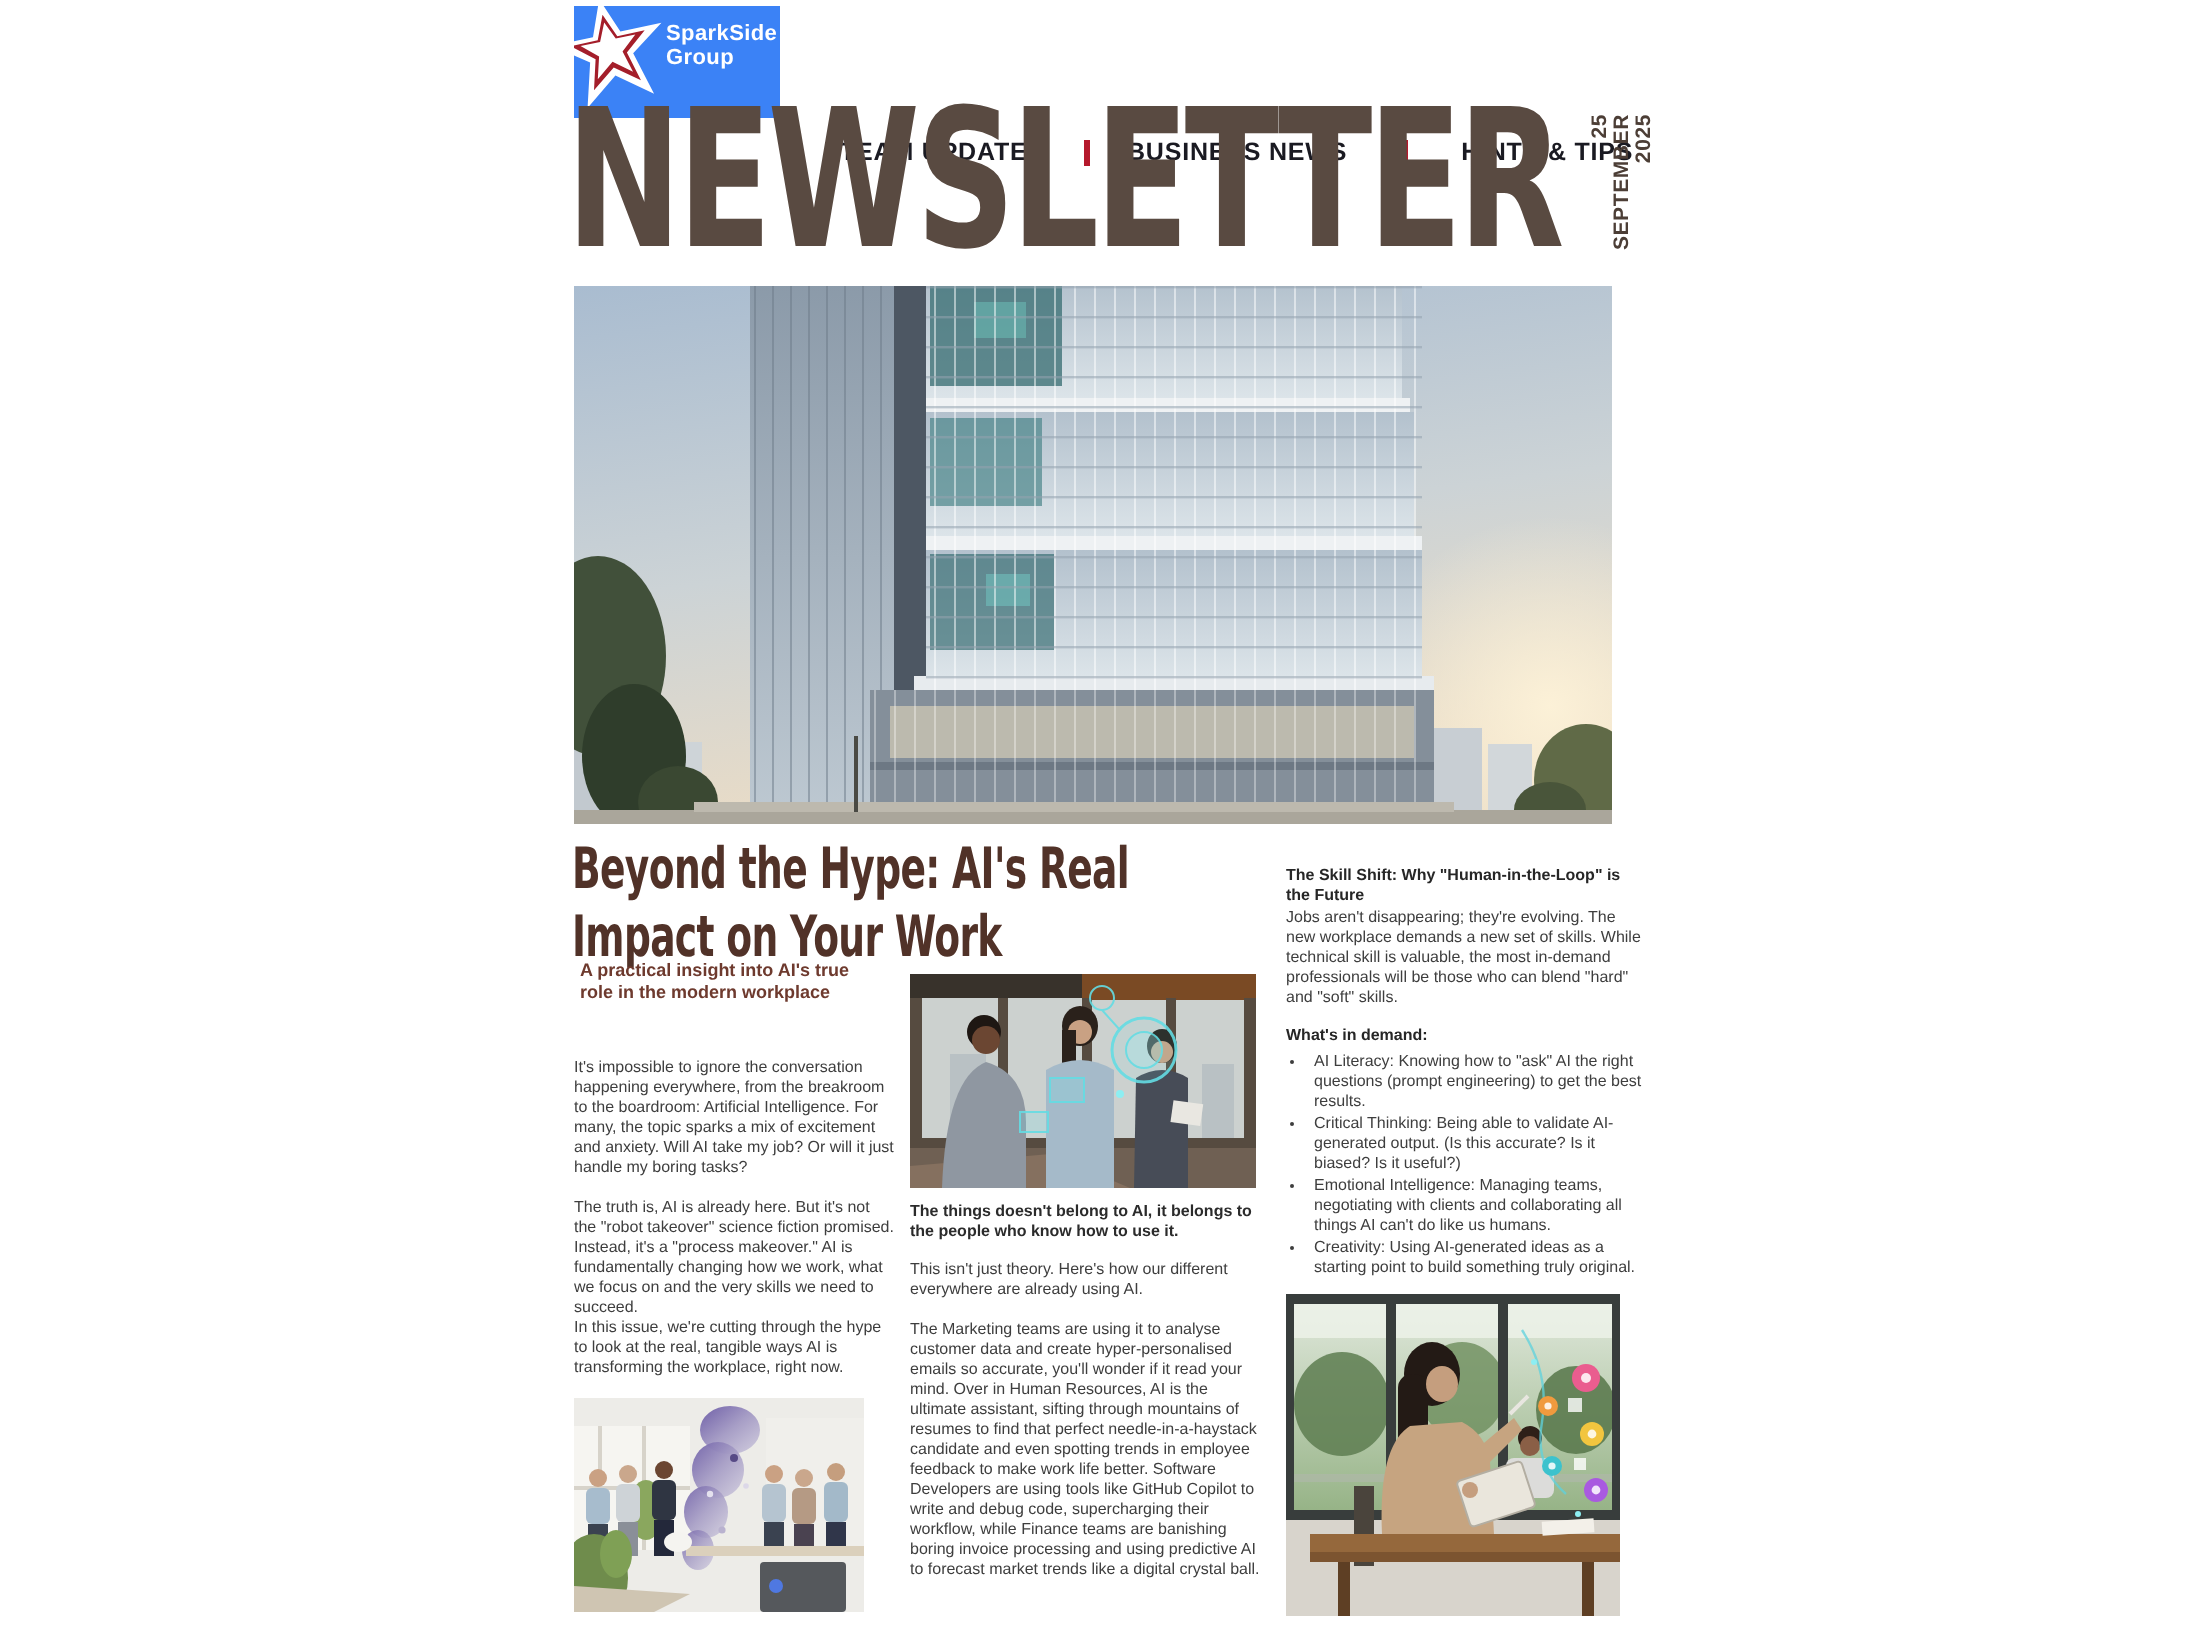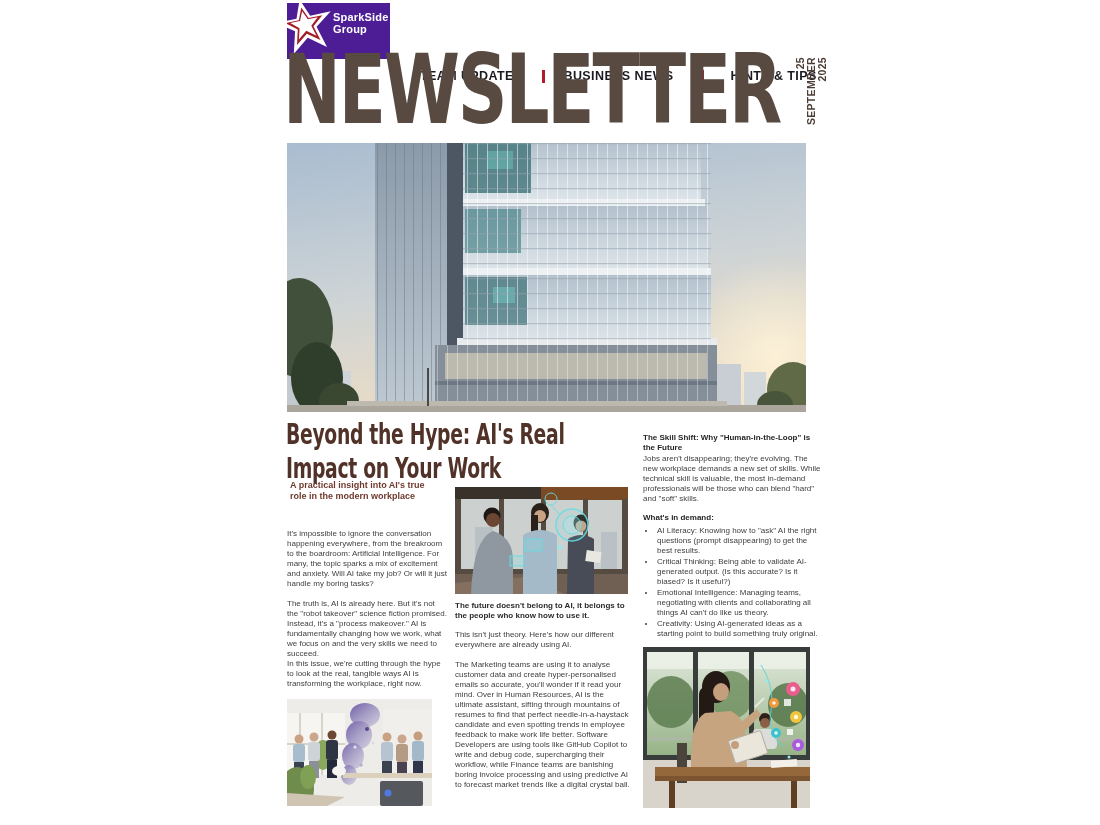--- a/index.html
+++ b/index.html
@@ -1,20 +1,20 @@
 <!DOCTYPE html>
 <html><head>
 <meta charset="utf-8">
 <style>
   html,body{margin:0;padding:0;background:#ffffff;}
   .page{position:relative;width:1100px;height:825px;background:#ffffff;overflow:hidden;
         font-family:"Liberation Sans","DejaVu Sans",sans-serif;color:#3e3e3e;}
 
   
-  .logo{position:absolute;left:287px;top:3px;width:103px;height:56px;background:#4c1d95;
+  .logo{position:absolute;left:287px;top:3px;width:103px;height:56px;background:#3b82f6;
         overflow:hidden;display:flex;align-items:center;}
   .logo svg{position:absolute;left:-14px;top:-4px;}
   .logo-text{position:absolute;left:46px;top:8px;color:#ffffff;font-weight:bold;
              font-size:11px;line-height:12px;letter-spacing:.2px;}
   .nav{position:absolute;left:420px;top:31px;display:flex;align-items:center;margin-top:38px;}
   .nav a{color:#1a1a22;font-weight:bold;font-size:12.5px;letter-spacing:.4px;text-decoration:none;}
   .nav .sep{width:3px;height:13px;background:#b5192c;margin:0 19px;}
   .nav .sep2{margin:0 27px;}
 
   .masthead{position:absolute;left:283px;top:42px;margin:0;width:720px;white-space:nowrap;
@@ -252,33 +252,33 @@
           <circle cx="117" cy="38" r="16" stroke-width="1.5" fill="rgba(120,225,230,0.12)"></circle>
           <circle cx="117" cy="38" r="9" stroke-width="1" fill="rgba(160,235,240,0.35)"></circle>
           <circle cx="96" cy="12" r="6"></circle>
           <rect x="70" y="52" width="17" height="12" fill="rgba(120,225,230,0.25)"></rect>
           <rect x="55" y="69" width="14" height="10" fill="rgba(120,225,230,0.25)"></rect>
           <line x1="96" y1="18" x2="105" y2="28"></line>
         </g>
         <circle cx="105" cy="60" r="2" fill="#8deef2"></circle>
       </svg>
     </figure>
-    <p class="caption">The future doesn't belong to AI, it belongs to the people who know how to use it.</p>
+    <p class="caption">The things doesn't belong to AI, it belongs to the people who know how to use it.</p>
     <p>This isn't just theory. Here's how our different everywhere are already using AI.</p>
     <p>The Marketing teams are using it to analyse customer data and create hyper-personalised emails so accurate, you'll wonder if it read your mind. Over in Human Resources, AI is the ultimate assistant, sifting through mountains of resumes to find that perfect needle-in-a-haystack candidate and even spotting trends in employee feedback to make work life better. Software Developers are using tools like GitHub Copilot to write and debug code, supercharging their workflow, while Finance teams are banishing boring invoice processing and using predictive AI to forecast market trends like a digital crystal ball.</p>
   </div>
 
   <div class="col col3">
     <p class="h">The Skill Shift: Why "Human-in-the-Loop" is the Future</p>
     <p style="margin-bottom:0;">Jobs aren't disappearing; they're evolving. The new workplace demands a new set of skills. While technical skill is valuable, the most in-demand professionals will be those who can blend "hard" and "soft" skills.</p>
     <p class="demand">What's in demand:</p>
     <ul>
-        <li>AI Literacy: Knowing how to "ask" AI the right questions (prompt disappearing) to get the best results.</li>
+        <li>AI Literacy: Knowing how to "ask" AI the right questions (prompt engineering) to get the best results.</li>
         <li>Critical Thinking: Being able to validate AI-generated output. (Is this accurate? Is it biased? Is it useful?)</li>
-        <li>Emotional Intelligence: Managing teams, negotiating with clients and collaborating all things AI can't do like us theory.</li>
+        <li>Emotional Intelligence: Managing teams, negotiating with clients and collaborating all things AI can't do like us humans.</li>
         <li>Creativity: Using AI-generated ideas as a starting point to build something truly original.</li>
       </ul>
     <figure class="fig fig-col3" style="margin:8px 0 0 0;">
       <svg viewBox="0 0 167 161" width="167" height="161" preserveAspectRatio="none">
         <defs>
           <linearGradient id="w-gl" x1="0" y1="0" x2="0" y2="1">
             <stop offset="0" stop-color="#e3eadf"></stop>
               <stop offset="1" stop-color="#93b183"></stop>
           </linearGradient>
         </defs>

